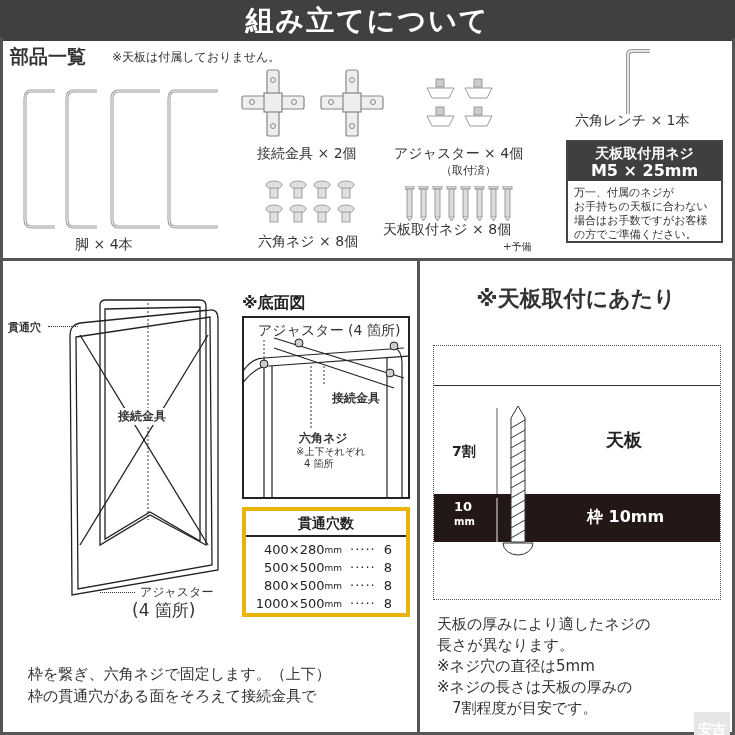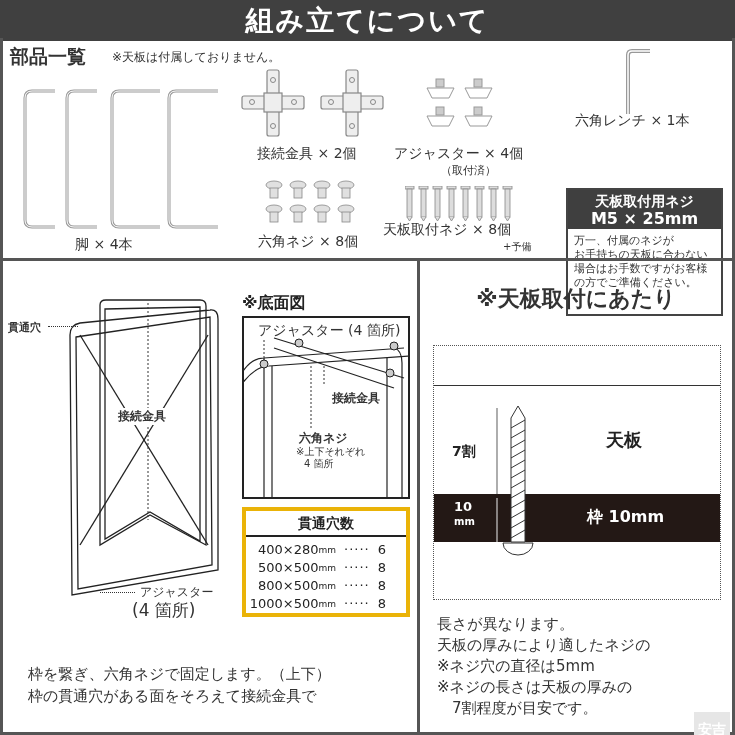--- a/index.html
+++ b/index.html
@@ -12,29 +12,29 @@
   }
   .frame { border: 3px solid #555; }
   .sec1 { left: 0; top: 38px; width: 735px; height: 223px; border-top: none; }
   .sec2 { left: 0; top: 258px; width: 420px; height: 477px; }
   .sec3 { left: 417px; top: 258px; width: 318px; height: 477px; }
   .t-bold { font-weight: bold; }
   .parts-title { left: 10px; top: 44px; font-size: 19px; font-weight: bold; color: #333; }
   .parts-note { left: 112px; top: 49px; font-size: 12px; color: #333; }
   .label { font-size: 14px; color: #333; white-space: nowrap; }
   .small { font-size: 10px; color: #333; white-space: nowrap; }
-  .spec-box { left: 566px; top: 140px; width: 157px; height: 128px; border: 2px solid #444; margin-top: 48px; }
+  .spec-box { left: 566px; top: 140px; width: 157px; height: 103px; border: 2px solid #444; }
   .spec-head { background: #3f3f3f; color: #fff; text-align: center; font-size: 14px; font-weight: bold; line-height: 17px; padding: 3px 0 2px; }
   .spec-head div:last-child { font-size: 16px; }
   .spec-body { font-size: 11px; line-height: 14px; padding: 5px 6px; color: #333; }
   .sec2-title { left: 242px; top: 293px; font-size: 16px; font-weight: bold; color: #222; }
   .bottom-view { left: 242px; top: 316px; width: 168px; height: 183px; border: 2px solid #222; overflow: hidden; }
   .count-box { left: 242px; top: 507px; width: 168px; height: 110px; border: 4px solid #eab308; }
   .count-head { text-align: center; font-size: 14px; font-weight: bold; border-bottom: 2px solid #222; height: 26px; line-height: 24px; }
-  .count-row { display: flex; justify-content: flex-end; font-size: 13px; line-height: 18px; padding-right: 20px; }
+  .count-row { display: flex; justify-content: flex-end; font-size: 13px; line-height: 18px; padding-right: 14px; }
   .count-row .mm { font-size: 9px; }
   .count-row .dots { margin: 0 8px; letter-spacing: 1px; }
   .desc { left: 28px; top: 663px; font-size: 15px; line-height: 22px; color: #333; }
   .sec3-title { left: 417px; top: 284px; width: 318px; text-align: center; font-size: 22px; font-weight: bold; color: #333; }
   .diagram { left: 433px; top: 345px; width: 288px; height: 255px; border: 1px dotted #555; }
   .notes { left: 437px; top: 614px; font-size: 15px; line-height: 21px; color: #333; }
   .watermark { left: 694px; top: 700px; width: 36px; height: 30px; background: #e6e6e6; color: #fff; font-size: 14px; text-align: center; line-height: 34px; font-weight: bold; margin-top: 12px; }
 </style>
 </head>
 <body>
@@ -271,19 +271,19 @@
       </g>
     <path d="M19 137 A15 12 0 0 0 49 137 Z" fill="#fff" stroke="#333"></path>
   </svg>
   <div class="abs t-bold" style="left:18px;top:97px;font-size:14px">7割</div>
   <div class="abs t-bold" style="left:172px;top:82px;font-size:18px">天板</div>
   <div class="abs t-bold" style="left:20px;top:153px;font-size:13px;color:#fff">10</div>
   <div class="abs t-bold" style="left:20px;top:170px;font-size:10px;color:#fff">mm</div>
   <div class="abs t-bold" style="left:153px;top:161px;font-size:16px;color:#fff">枠 10mm</div>
 </div>
 <div class="abs notes">
+  <div>天板の厚みにより適したネジの</div>
   <div>長さが異なります。</div>
-  <div>天板の厚みにより適したネジの</div>
   <div>※ネジ穴の直径は5mm</div>
   <div>※ネジの長さは天板の厚みの</div>
   <div>　7割程度が目安です。</div>
 </div>
 <div class="abs watermark">安吉</div>
 
 </body></html>

